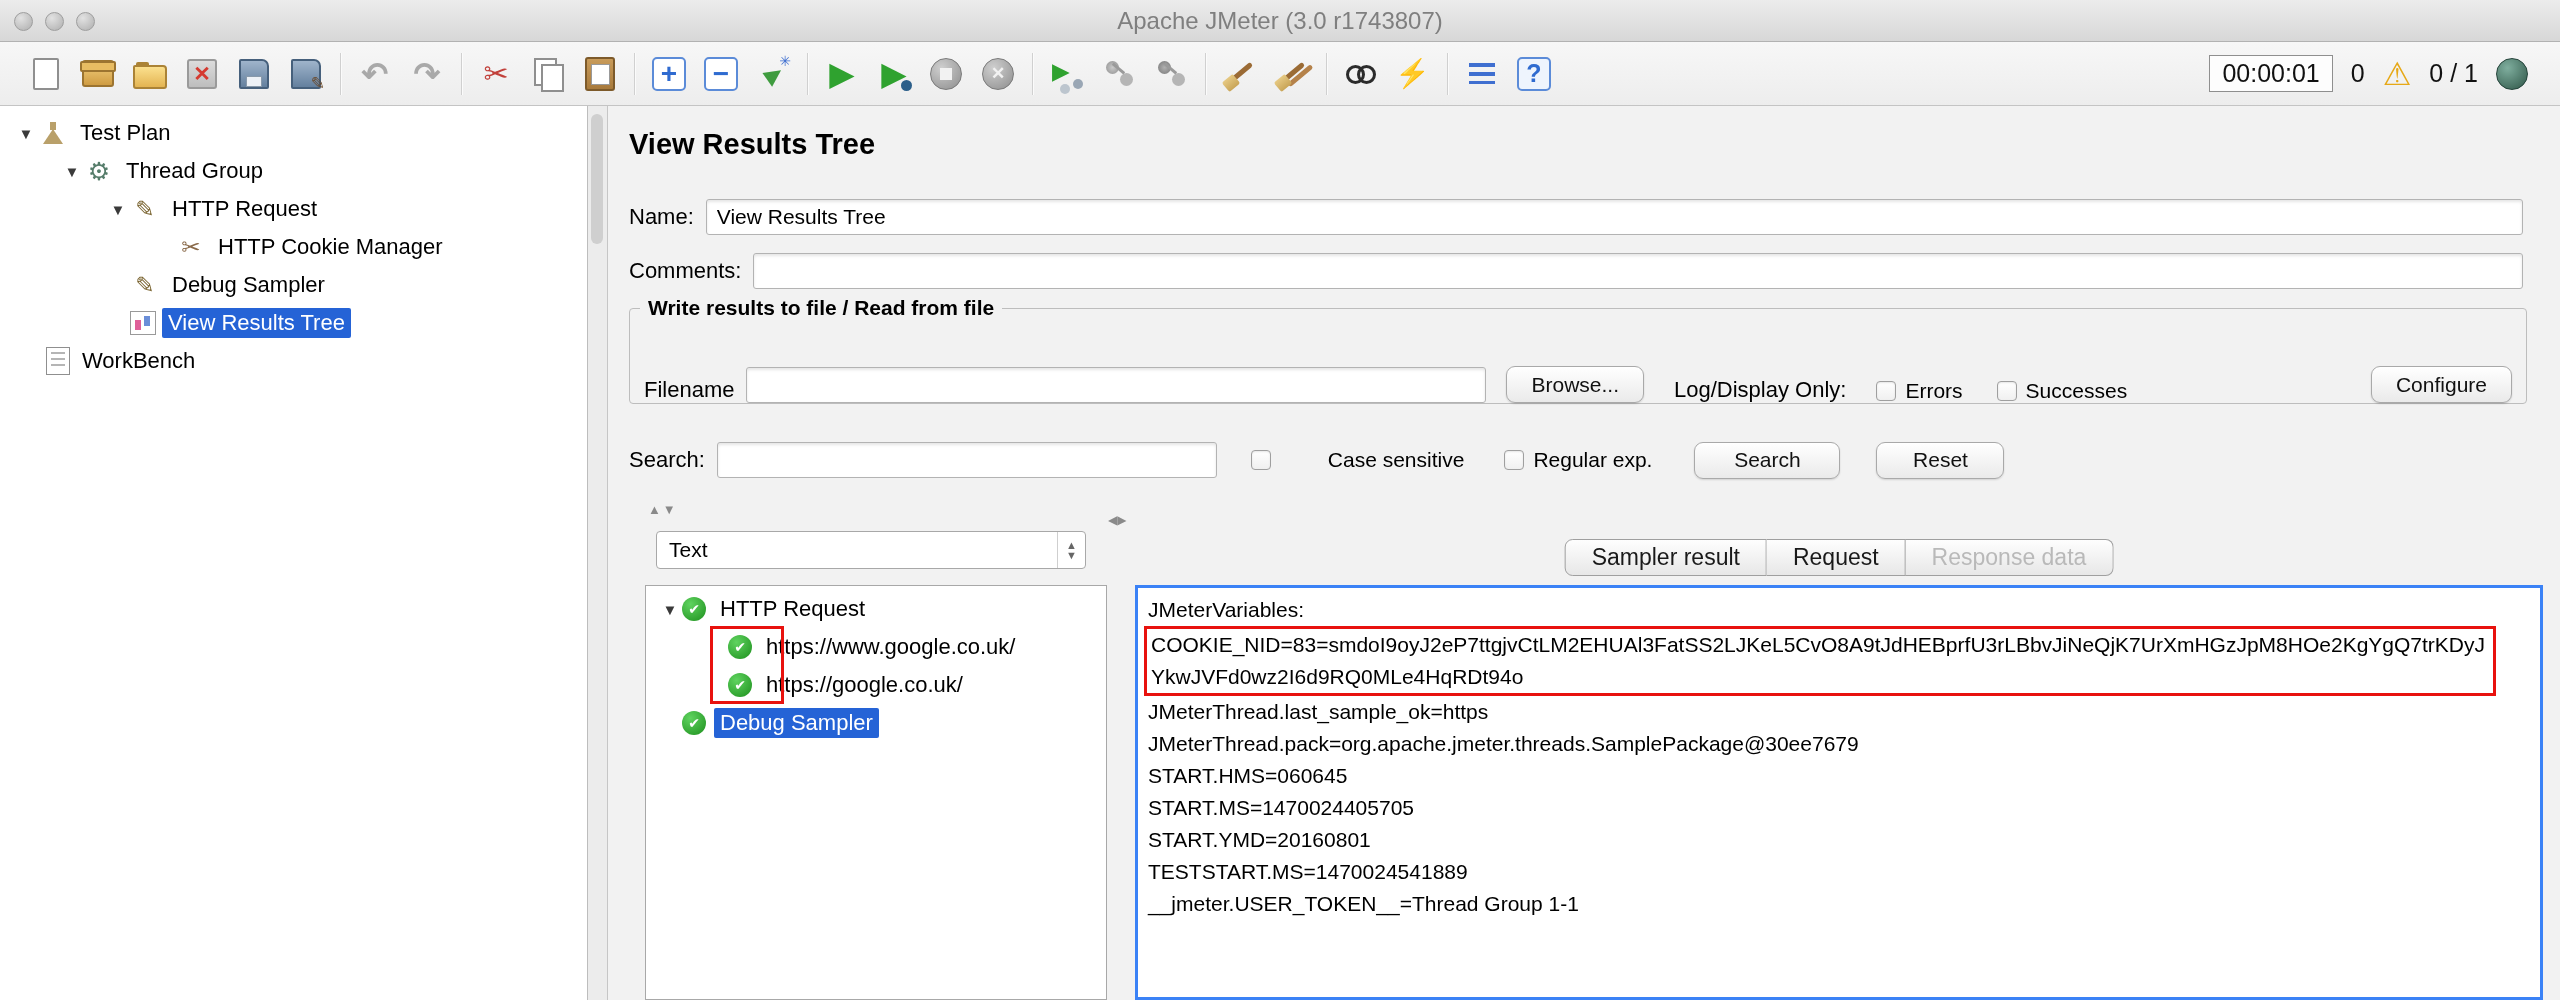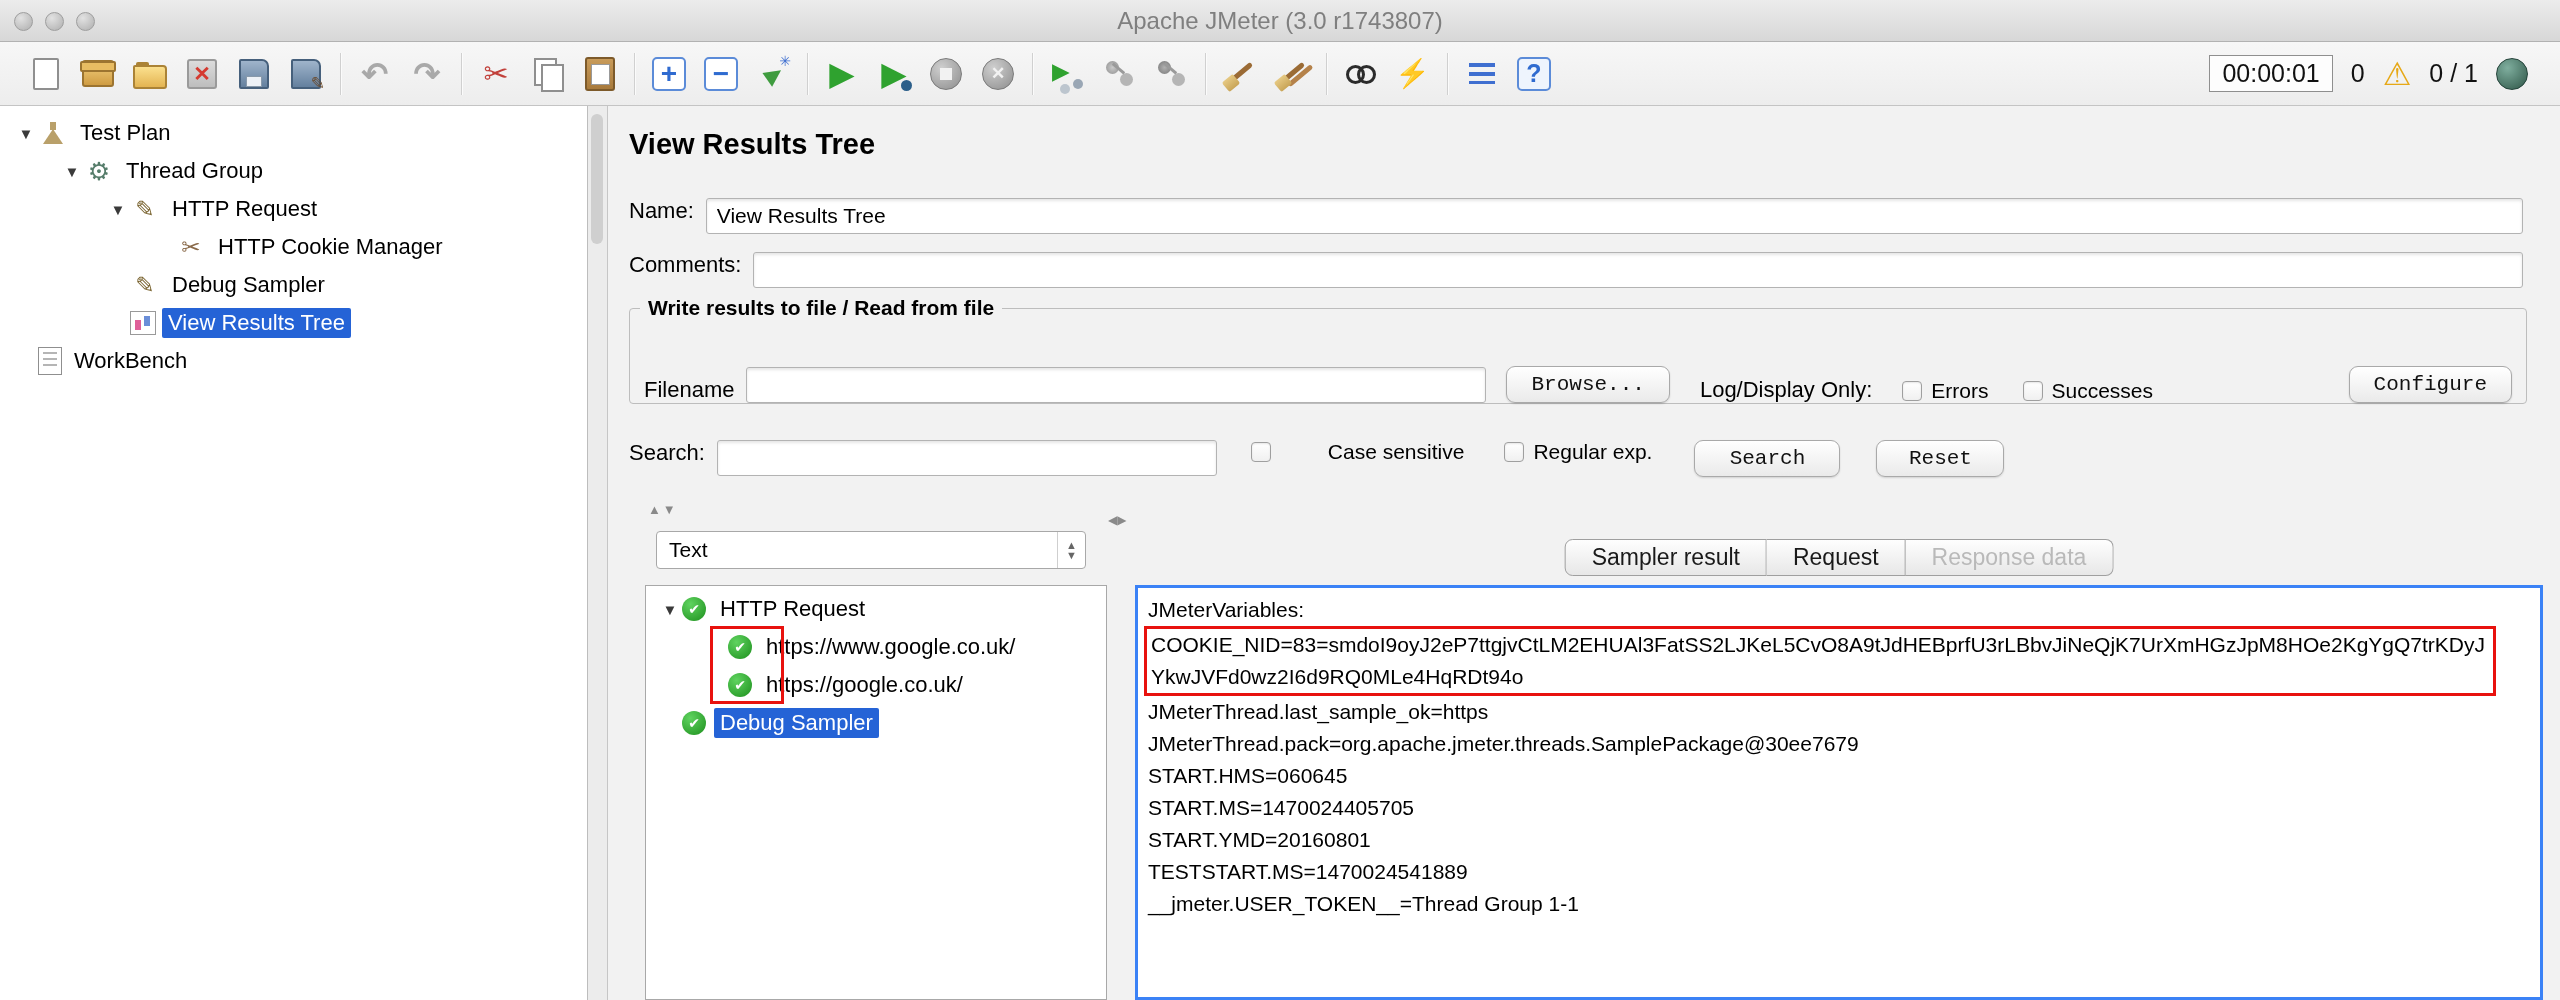--- a/index.html
+++ b/index.html
@@ -101,35 +101,35 @@
   .workbench-icon { width:24px; height:28px; background:#fff; border:1px solid #8f8f8f; }
   .workbench-icon::before { content:""; width:14px; height:18px;
     background:repeating-linear-gradient(180deg,#b5b5b5 0 2px, transparent 2px 6px); }
 
   .vdivider { position:absolute; top:106px; left:588px; width:20px; height:894px; background:#ececec; border-right:1px solid #c6c6c6; }
   .vdivider .thumb { position:absolute; top:8px; left:3px; width:12px; height:130px; border-radius:6px; background:#cfcfcf; }
 
   
   .main { position:absolute; top:106px; left:608px; width:1952px; height:894px; background:#f2f2f2; }
   .panel-title { font-size:29px; font-weight:bold; margin:22px 0 0 21px; height:40px; }
-  .form-row { display:flex; align-items:flex-start; margin:0 37px 0 21px; height:38px; }
+  .form-row { display:flex; align-items:center; margin:0 37px 0 21px; height:38px; }
   .row-name { margin-top:30px; }
   .row-comments { margin-top:16px; }
   .lbl { font-size:22px; margin-right:12px; white-space:nowrap; }
   .input { height:36px; border:1px solid #b3b3b3; border-radius:3px; background:#fff;
     box-shadow:inset 0 2px 3px rgba(0,0,0,0.10); font-size:21px; padding:0 10px; color:#000;
     font-family:"Liberation Sans", sans-serif; outline:none; }
   .grow { flex:1; }
 
   .group-box { position:relative; margin:18px 33px 0 21px; height:96px; border:1px solid #bdbdbd; border-radius:4px; }
   .group-title { position:absolute; top:-13px; left:10px; background:#f2f2f2; padding:0 8px; font-size:21px; font-weight:bold; }
   .group-row { display:flex; align-items:flex-end; height:100%; padding:10px 14px 0 14px; }
   .btn { height:37px; border:1px solid #a9a9a9; border-radius:9px; background:linear-gradient(#ffffff,#eaeaea);
     box-shadow:inset 0 1px 0 rgba(255,255,255,0.8), 0 1px 2px rgba(0,0,0,0.14);
-    font-size:21px; display:inline-flex; align-items:center; justify-content:center; padding:0 24px; color:#111; white-space:nowrap;font-family:Liberation Mono, monospace; }
+    font-size:21px; display:inline-flex; align-items:center; justify-content:center; padding:0 24px; color:#111; white-space:nowrap; }
   .chk { width:20px; height:20px; border:1px solid #9f9f9f; border-radius:4px; flex:none;
     background:linear-gradient(#fff,#f0f0f0); box-shadow:inset 0 1px 2px rgba(0,0,0,0.10); margin-right:9px; }
   .chk-wrap { display:flex; align-items:center; font-size:21px; white-space:nowrap; }
 
   .row-search { margin-top:36px; height:40px; }
 
   
   .split { position:absolute; top:392px; left:0; right:0; bottom:0; }
   .split-arrows { position:absolute; left:40px; top:4px; font-size:13px; color:#8a8a8a; letter-spacing:2px; }
   .combo { position:absolute; left:48px; top:33px; width:430px; height:38px; display:flex; align-items:center;
@@ -260,21 +260,21 @@
       <div class="tree-row" style="padding-left: 106px;">
         <span class="tri"></span>
         <span class="ti debug-sampler-icon"></span>
         <span class="tree-label">Debug Sampler</span>
       </div>
       <div class="tree-row" style="padding-left: 106px;">
         <span class="tri"></span>
         <span class="ti view-results-tree-icon"></span>
         <span class="tree-label selected">View Results Tree</span>
       </div>
-      <div class="tree-row" style="padding-left: 14px;">
+      <div class="tree-row" style="padding-left: 22px;">
         <span class="tri"></span>
         <span class="ti workbench-icon"></span>
         <span class="tree-label">WorkBench</span>
       </div>
     </div>
 
   <div class="vdivider">
     <span class="thumb"></span>
   </div>
 

